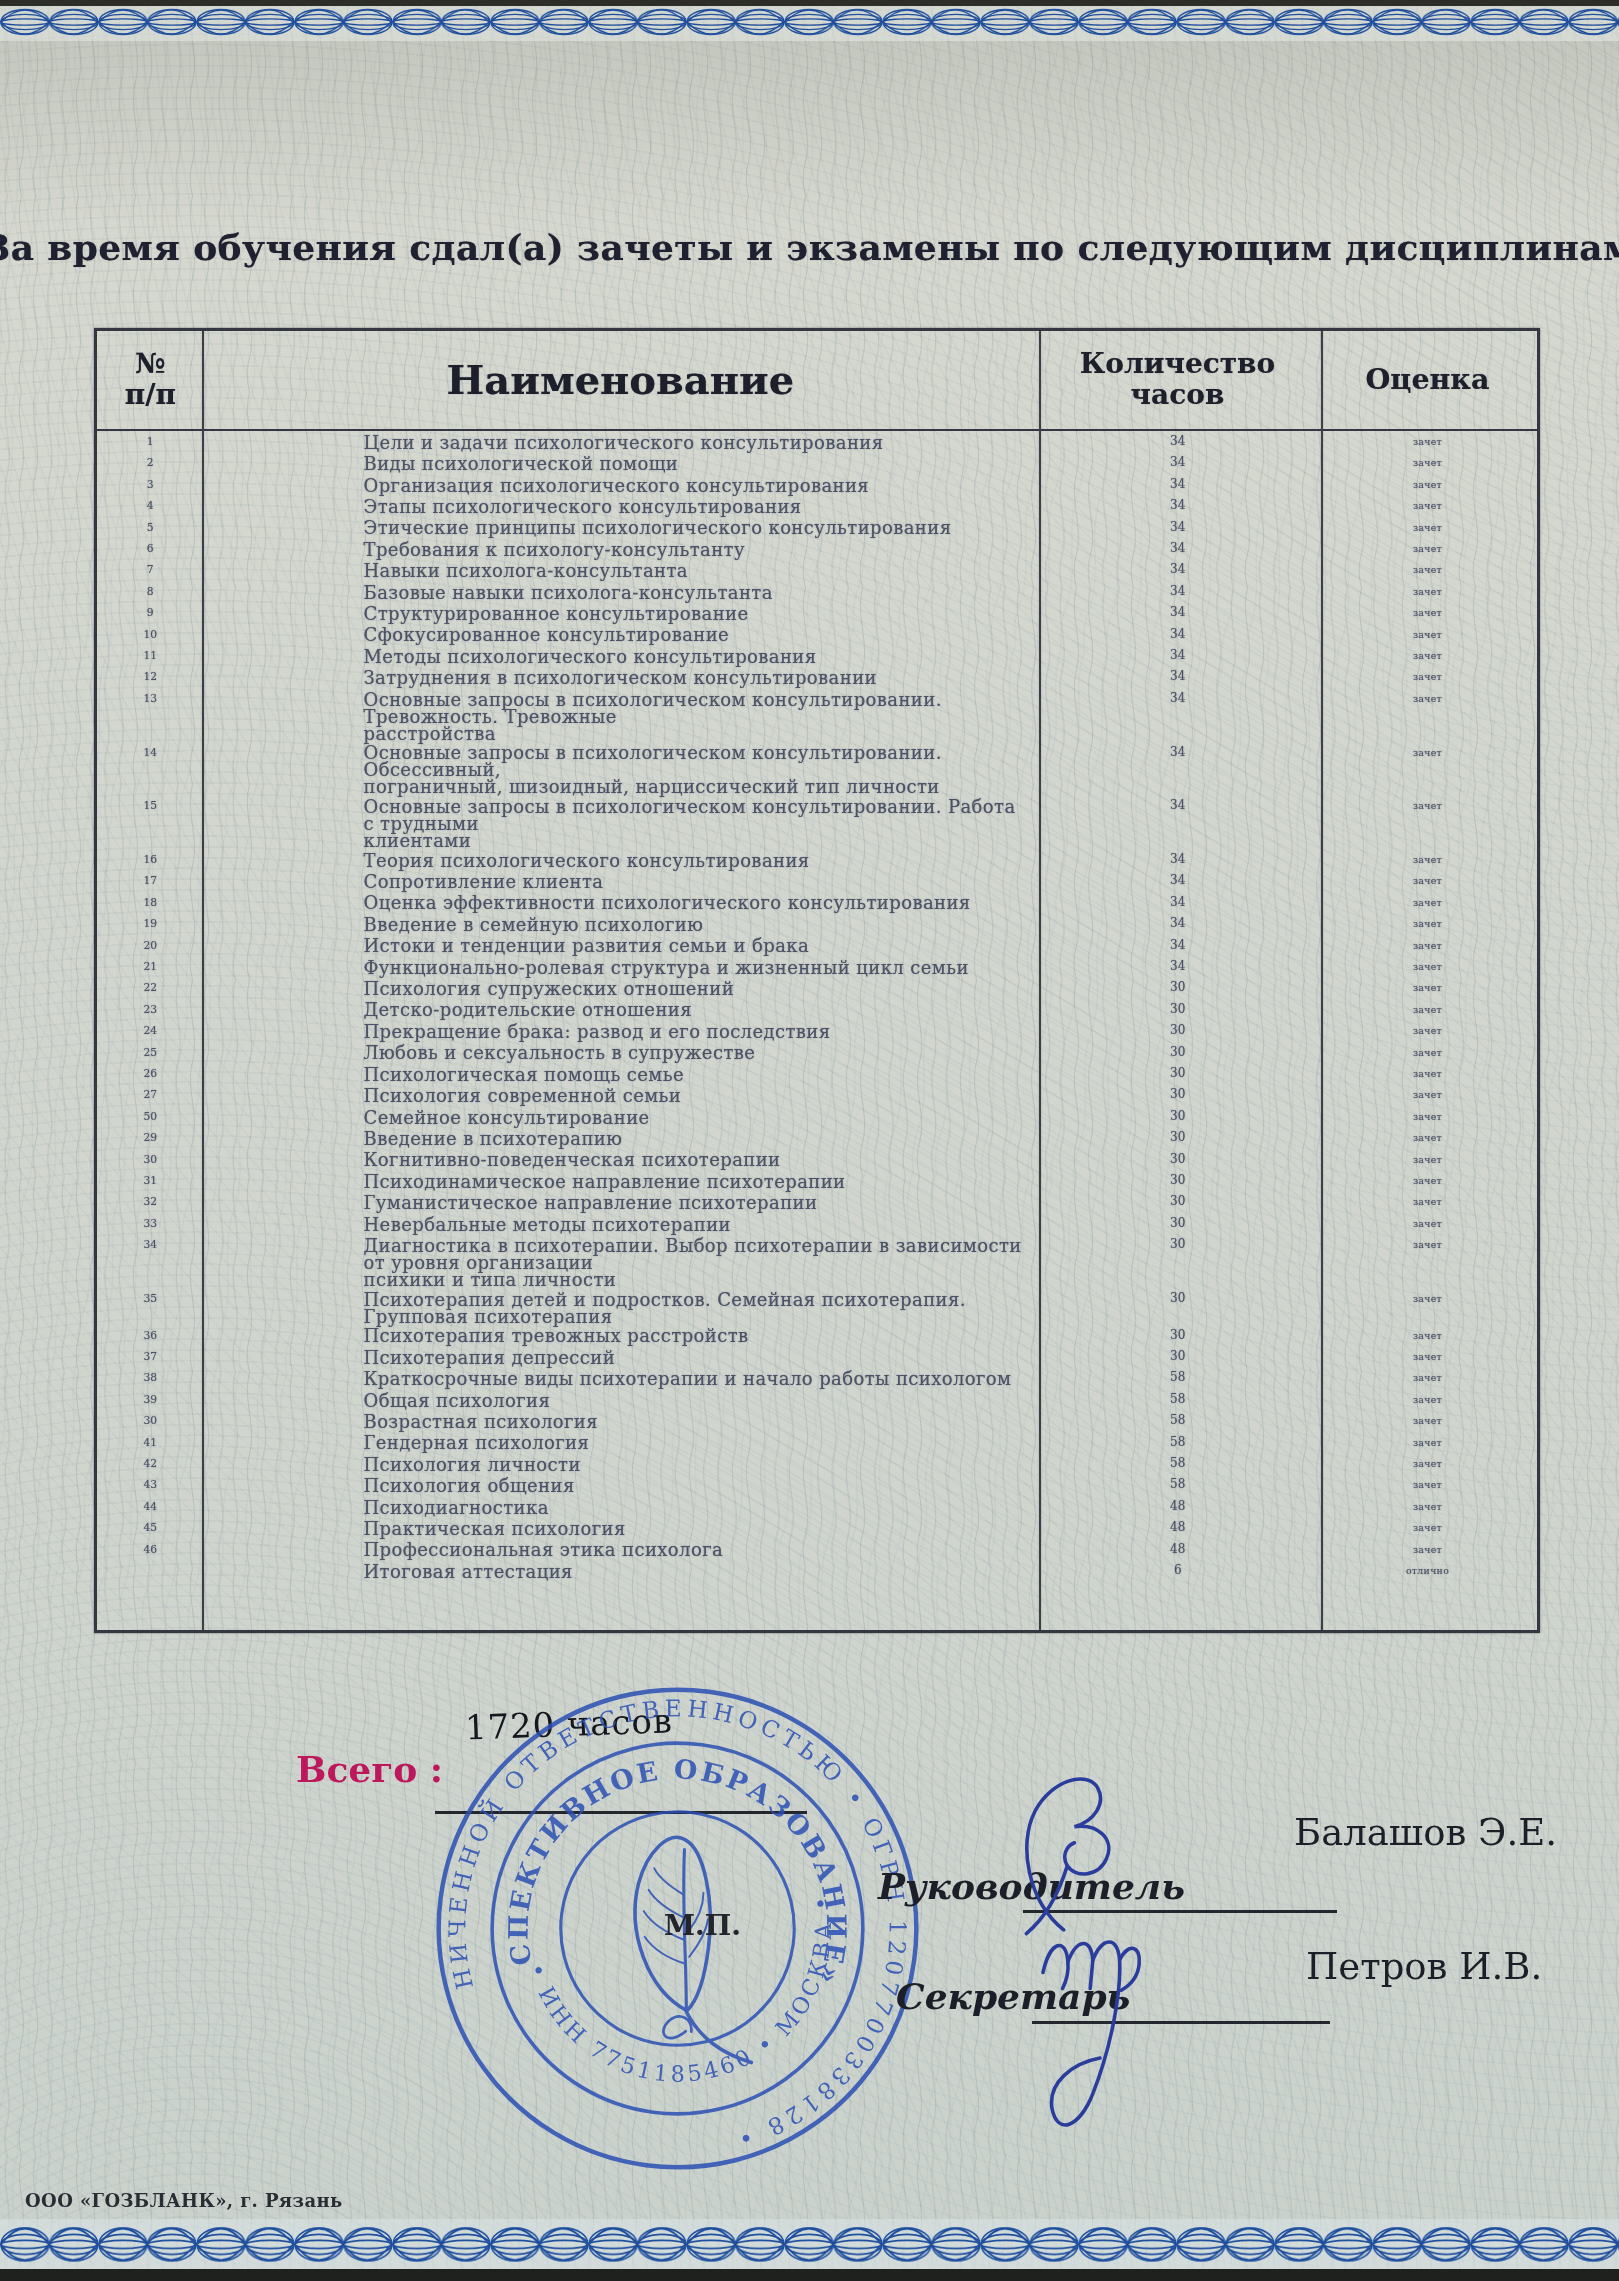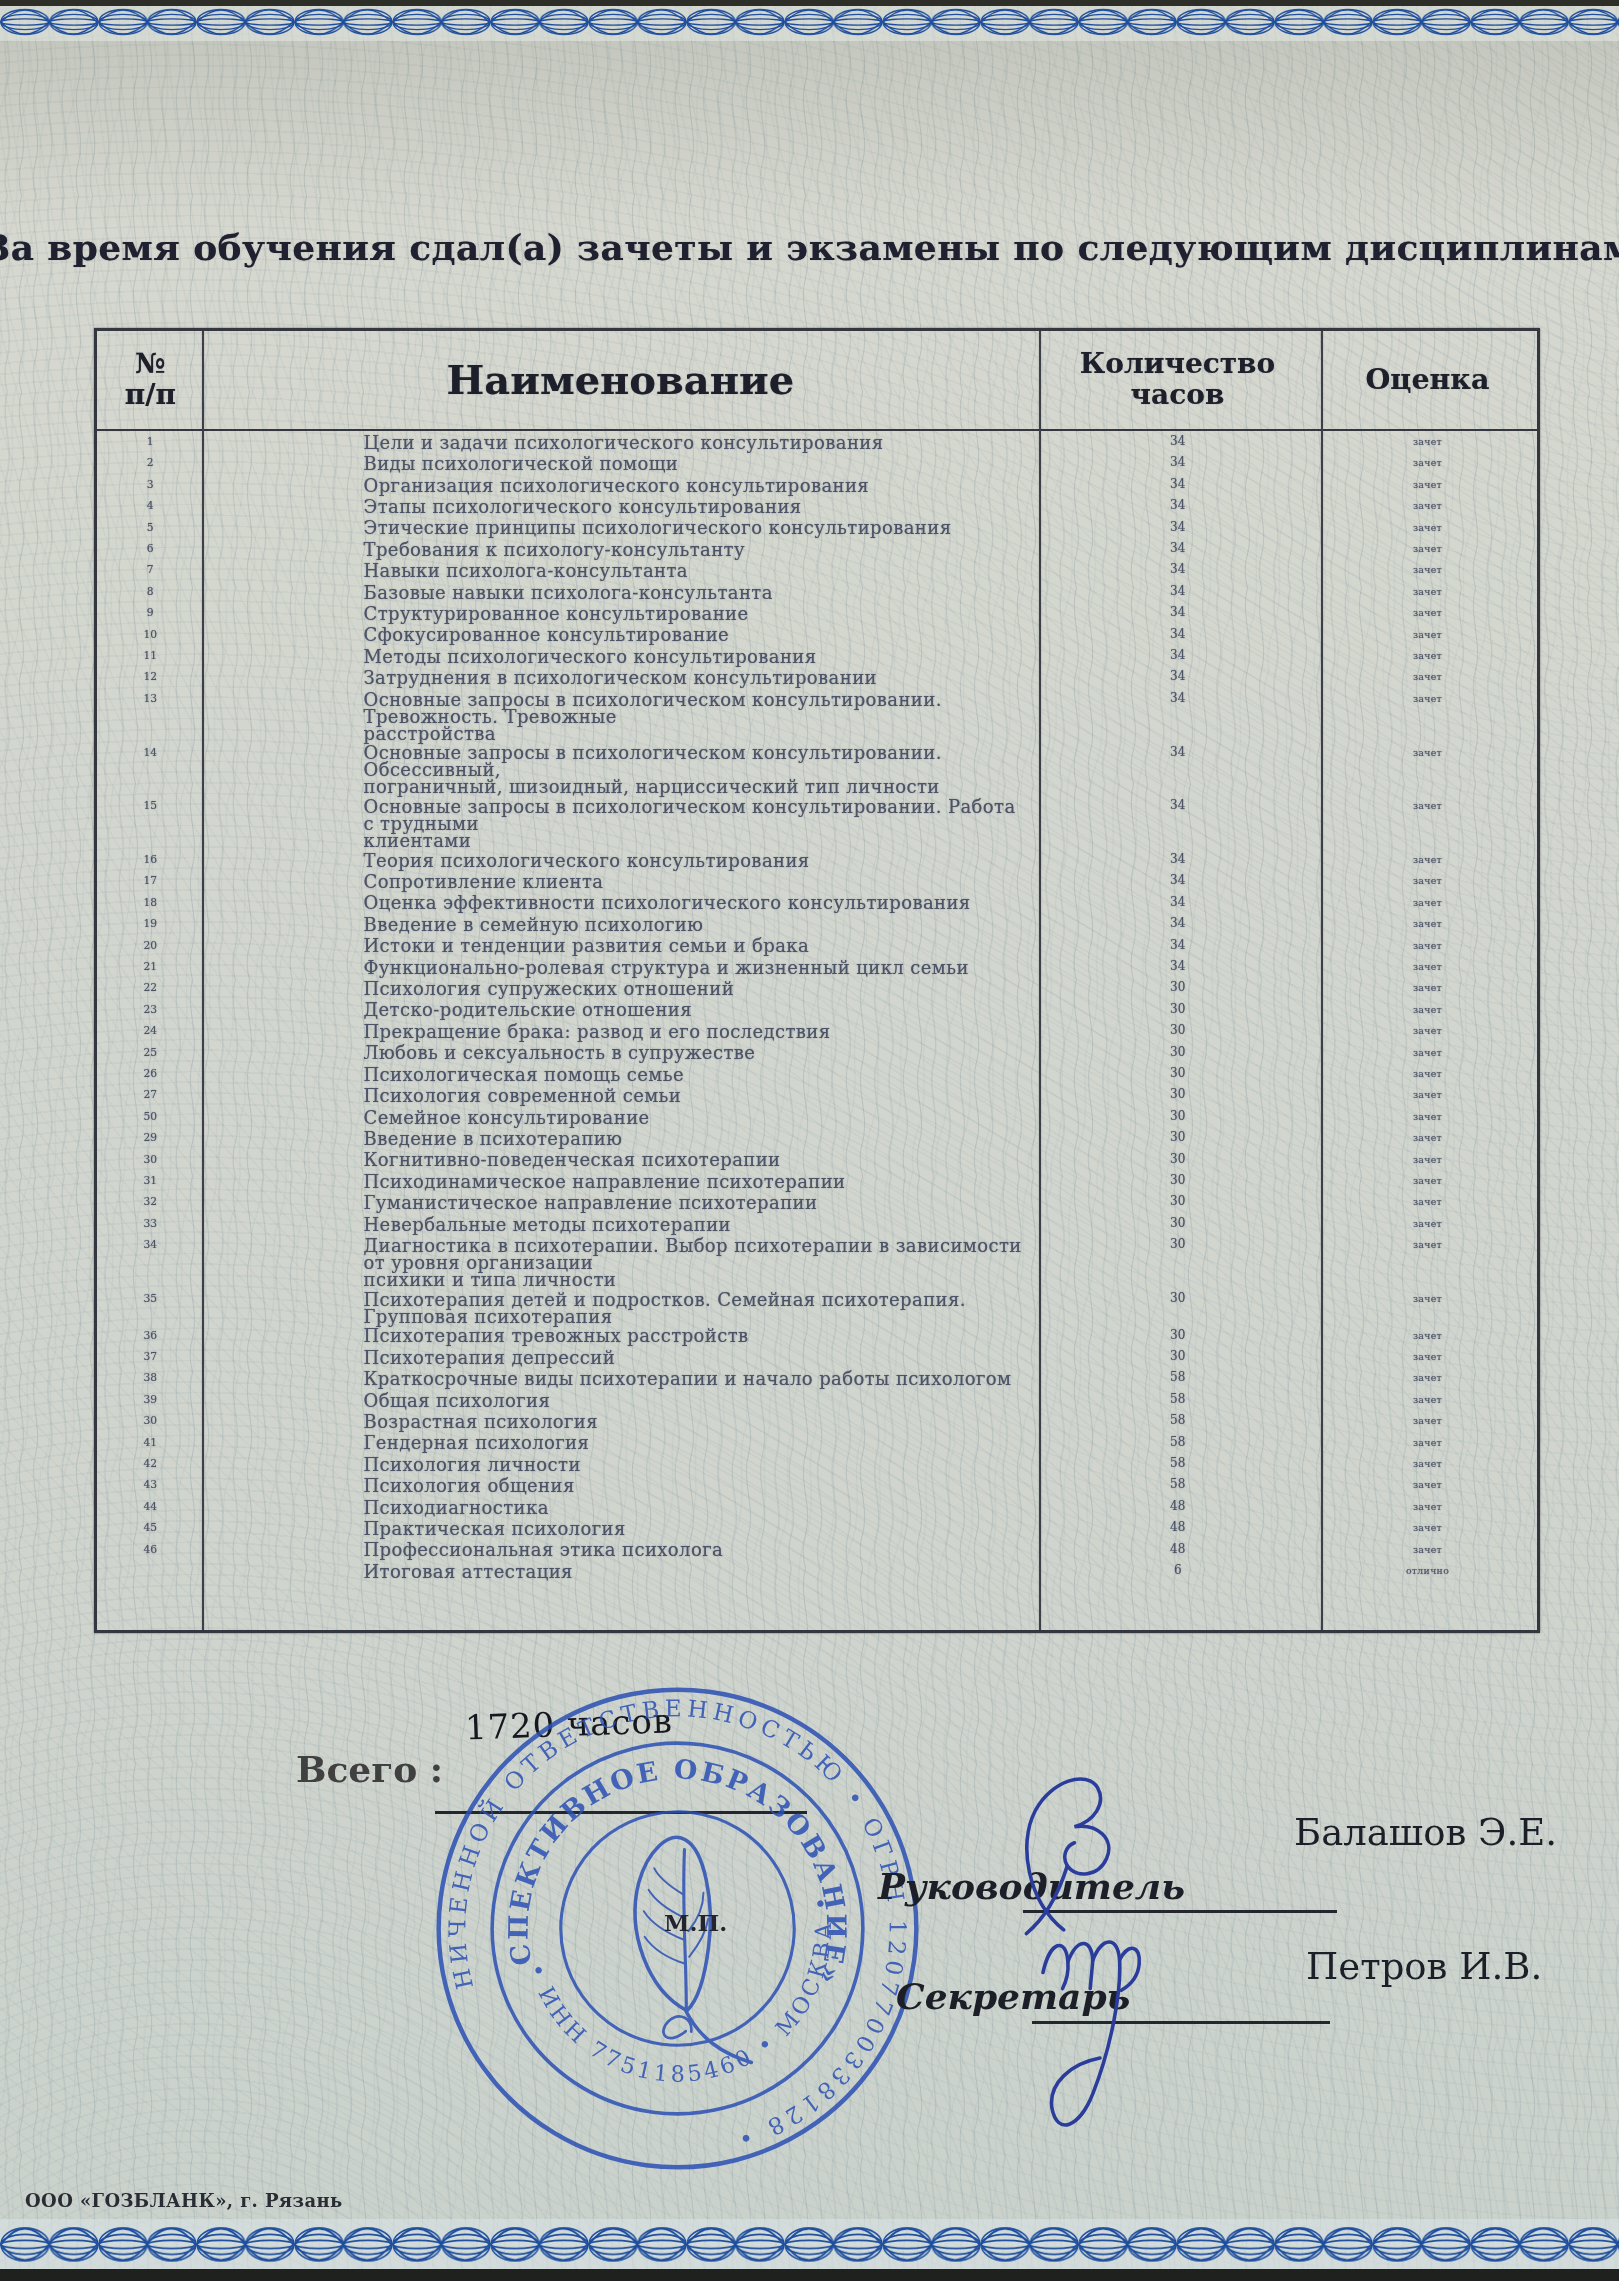--- a/index.html
+++ b/index.html
@@ -32,29 +32,29 @@
   .th.grade{width:220px;font-size:28.5px;}
   .rows{display:flex;flex-direction:column;}
   .row{display:flex;min-height:21.4px;align-items:flex-start;}
   .cell{color:#4d5366;text-shadow:0 0 1.2px rgba(77,83,102,.7);}
   .c-num{width:107px;text-align:center;font-size:10.7px;line-height:21.4px;}
   .c-name{width:837px;box-sizing:border-box;padding:2.7px 9px 0 160px;font-size:18px;line-height:17px;
           letter-spacing:0.4px;white-space:pre-line;}
   .c-hours{width:282px;text-align:center;font-size:12px;line-height:21.4px;}
   .c-grade{width:220px;text-align:center;font-size:9.4px;line-height:21.4px;letter-spacing:0.3px;}
 
-  .total-label{position:absolute;left:296px;top:1748px;font-size:36px;font-weight:bold;z-index:4;color:#404040;}
+  .total-label{position:absolute;left:296px;top:1748px;font-size:36px;font-weight:bold;z-index:4;color:#be185d;}
   .total-value{position:absolute;left:465px;top:1704px;font-size:34px;z-index:4;color:#17181f;
                transform:rotate(-2deg);letter-spacing:0.9px;}
   .uline{position:absolute;height:2.7px;background:#24262e;z-index:4;}
   .uline.total{left:435px;top:1811px;width:372px;}
   .uline.u1{left:1023px;top:1910px;width:314px;}
   .uline.u2{left:1032px;top:2021px;width:298px;}
 
-  .mp{position:absolute;left:664px;top:1909px;font-size:23px;font-weight:bold;z-index:7;color:#23242c;}
+  .mp{position:absolute;left:664px;top:1909px;font-size:28px;font-weight:bold;z-index:7;color:#23242c;}
   .role{position:absolute;font-size:36px;font-weight:bold;font-style:italic;color:#1d1f28;z-index:6;}
   .role.r1{left:878px;top:1865px;}
   .role.r2{left:896px;top:1975px;}
   .signame{position:absolute;font-size:37px;color:#1d1f28;z-index:6;white-space:nowrap;}
   .signame.n1{left:1294px;top:1811px;}
   .signame.n2{left:1306px;top:1945px;}
 
   .stamp{position:absolute;left:428px;top:1679px;z-index:5;opacity:.85;transform:rotate(-14deg);}
   .sig{position:absolute;z-index:6;}
   .sig.s1{left:1012px;top:1768px;}

